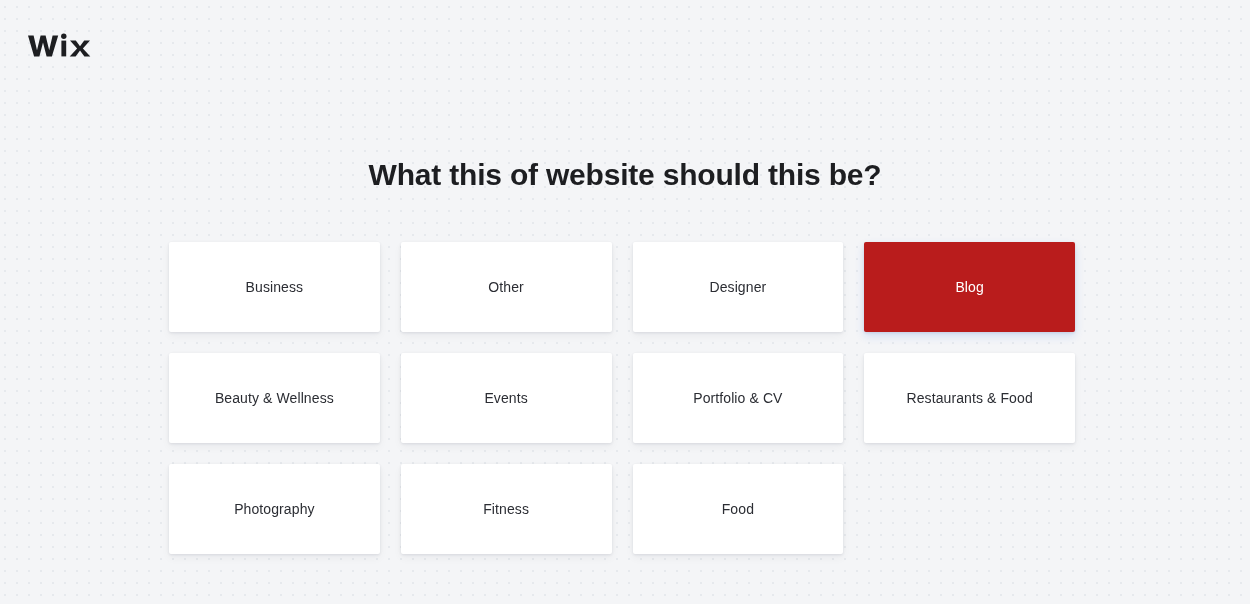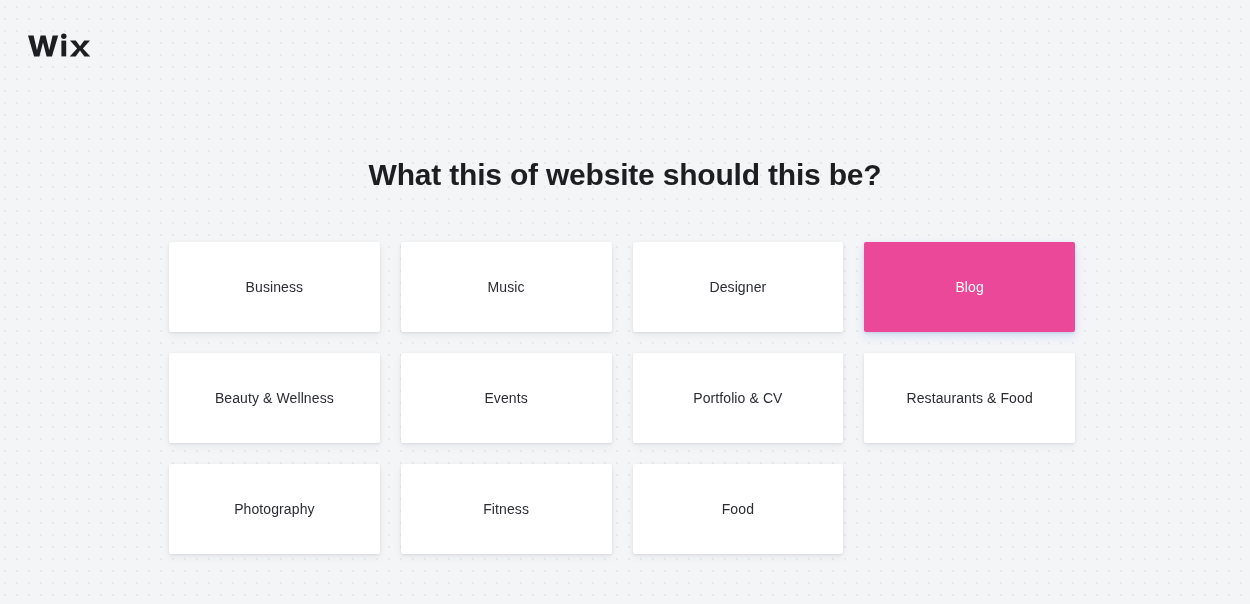--- a/index.html
+++ b/index.html
@@ -75,21 +75,21 @@
                 0 4px 10px rgba(22, 30, 55, 0.045);
     display: flex;
     align-items: center;
     justify-content: center;
     cursor: pointer;
     position: relative;
     transition: box-shadow .12s ease;
   }
 
   .card.selected {
-    background: #ec4899;
+    background: #b91c1c;
     box-shadow: 0 1px 3px rgba(22, 30, 55, 0.10),
                 0 4px 10px rgba(26, 106, 245, 0.16);
   }
 
   .card-label {
     font-size: 14px;
     line-height: 18px;
     font-weight: 400;
     color: #2b2d33;
     text-align: center;
@@ -125,21 +125,21 @@
 <h1 class="headline">What this of website should this be?</h1>
 
 <div class="grid">
 
   <div class="card">
     <span class="card-label">Business</span>
   </div>
 
 
   <div class="card">
-    <span class="card-label">Music</span>
+    <span class="card-label">Other</span>
   </div>
 
   <div class="card">
     <span class="card-label">Designer</span>
   </div>
 
   <div class="card selected" aria-selected="true">
     <span class="card-label">Blog</span>
   </div>
 

